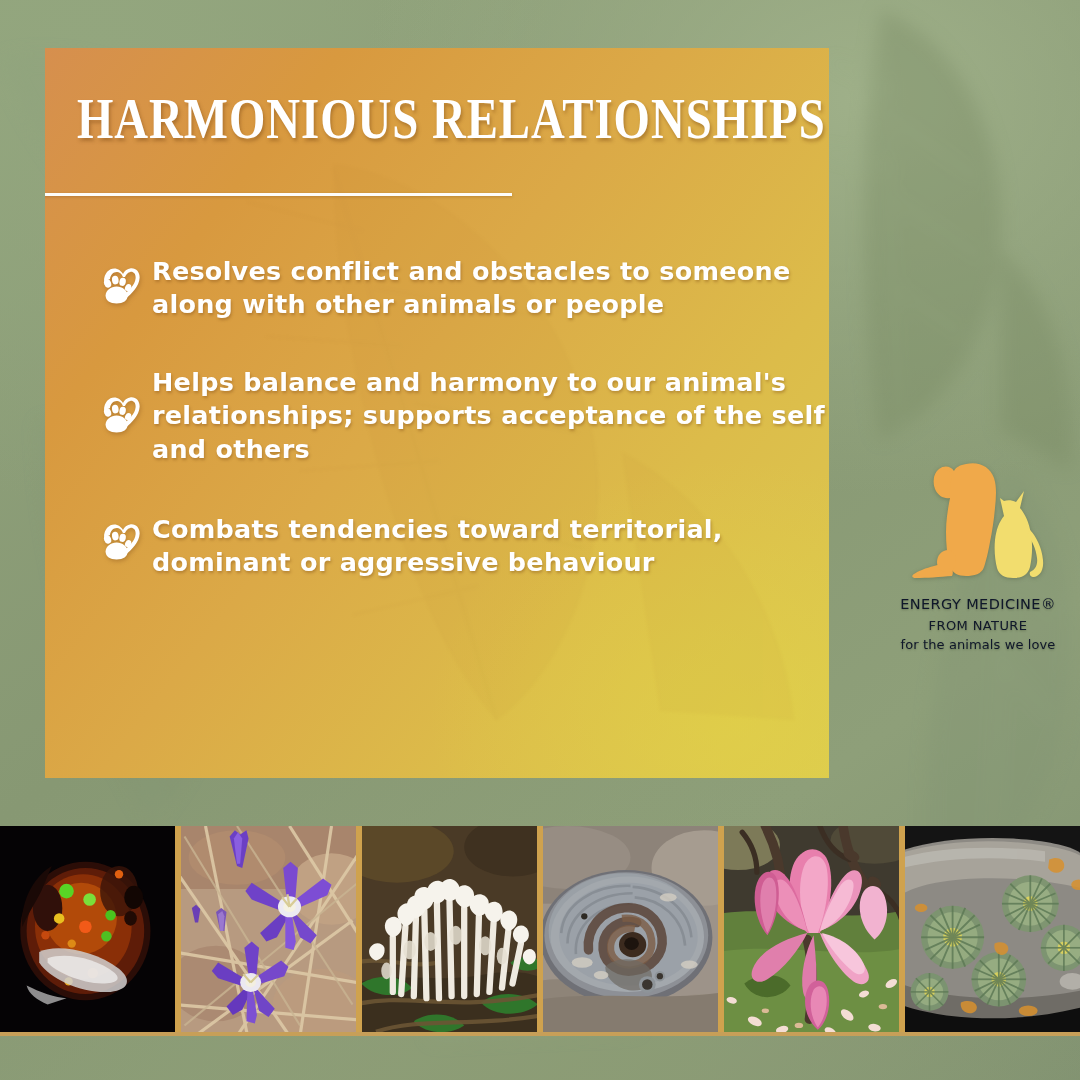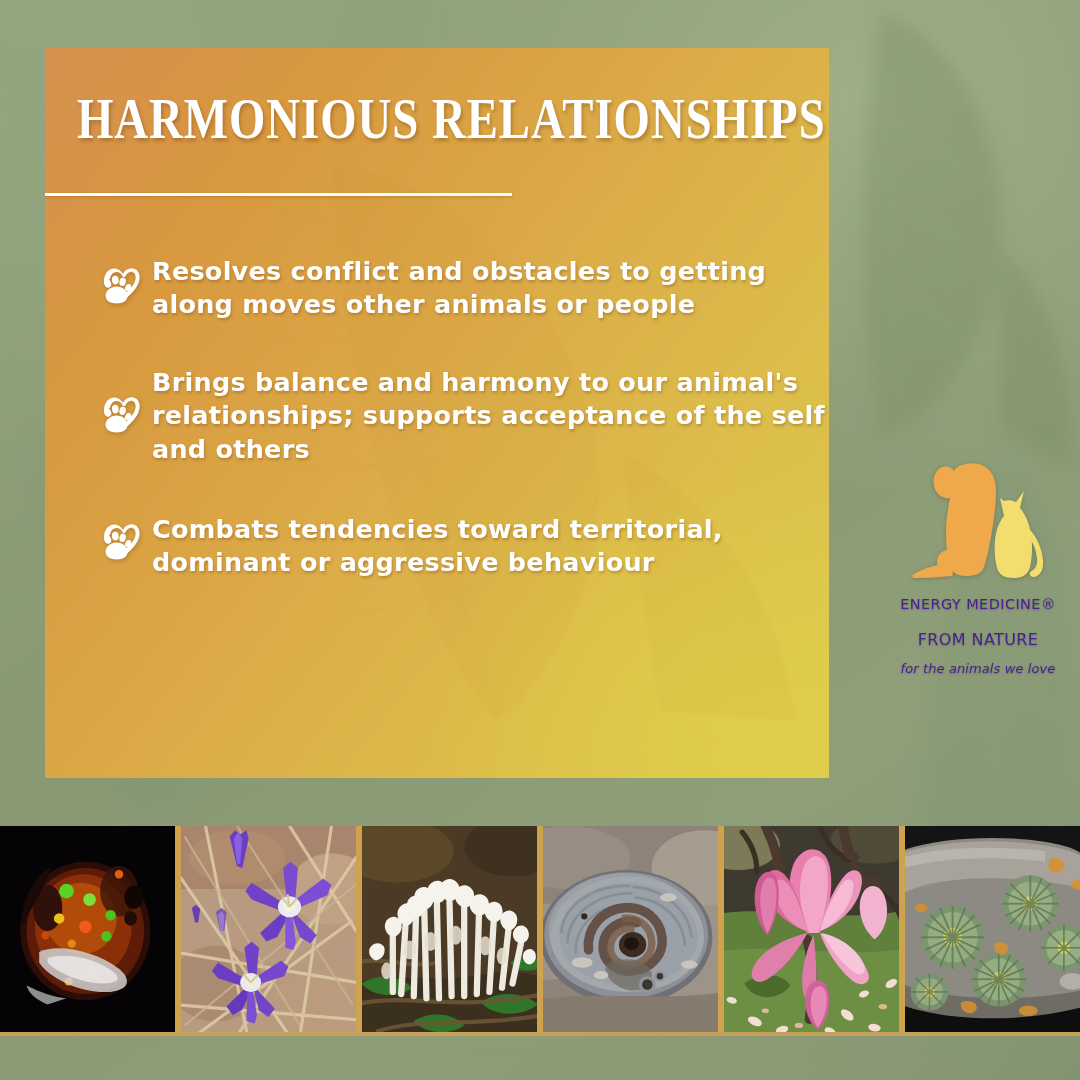--- a/index.html
+++ b/index.html
@@ -67,26 +67,26 @@
   .bullet.b1 .bicon { padding-top:12px; }
   .bullet.b2 .bicon { padding-top:30px; }
   .bullet.b3 .bicon { padding-top:10px; }
   .bullet.b4 .bicon { padding-top:10px; }
 
   
   #logo { position:absolute; left:893px; top:458px; width:170px; text-align:center; }
   #logo svg { display:block; margin:0 auto;
     filter:drop-shadow(0 1px 2px rgba(60,70,45,.35)); }
   .logoline {
-    color:#4c1d95; font-family:"DejaVu Sans", sans-serif;
+    color:#0f172a; font-family:"DejaVu Sans", sans-serif;
     text-shadow:0 1px 2px rgba(55,65,40,.40);
   }
   #logo-l1 { font-size:14.5px; letter-spacing:.4px; margin-top:8px; }
-  #logo-l2 { font-size:16px; letter-spacing:.4px; margin-top:18px; }
-  #logo-l3 { font-size:13px; letter-spacing:.1px; margin-top:12px;font-style:italic; }
+  #logo-l2 { font-size:13px; letter-spacing:.4px; margin-top:6px; }
+  #logo-l3 { font-size:13px; letter-spacing:.1px; margin-top:4px; }
 
   
   #strip {
     position:absolute; left:0; top:826px; width:1080px; height:210px;
     background:#cfa24e;
     display:flex; gap:6px;
   }
   .tile { flex:1 1 0; position:relative; overflow:hidden; }
   .tile svg { width:100%; height:100%; display:block; }
   #strip-bottom {
@@ -157,35 +157,35 @@
       <span class="bicon">
         <svg width="44" height="42" viewBox="0 0 44 42">
           <path d="M6 16 C6 7 13 2 19 4 C23 5.4 25 9 25 9 C25 9 27 4.2 32 3.4 C38 2.4 42 7 41.6 13 C41.1 21 34 28.5 27.5 34 C26.6 33 25.6 31.9 24.7 30.8 C30.6 25.6 37.3 19.4 37.6 13.2 C37.9 8.9 35.4 6.3 32.2 6.9 C29.2 7.5 27.6 10.6 27 12.1 L25 12.1 C24.4 10.4 22.6 7.4 19.4 7 C15.6 6.6 12.5 9.5 12 14 Z" fill="#ffffff"></path>
           <ellipse cx="9.6" cy="18.4" rx="3.5" ry="4.4" fill="#fff" transform="rotate(-20 9.6 18.4)"></ellipse>
           <ellipse cx="17.3" cy="15.1" rx="3.3" ry="4.3" fill="#fff" transform="rotate(-7 17.3 15.1)"></ellipse>
           <ellipse cx="24.6" cy="16.8" rx="3.2" ry="4.1" fill="#fff" transform="rotate(12 24.6 16.8)"></ellipse>
           <ellipse cx="30.1" cy="22.6" rx="2.9" ry="3.7" fill="#fff" transform="rotate(28 30.1 22.6)"></ellipse>
           <path d="M18.6 21.5 C24.4 21.5 29.6 25.6 29.6 30.6 C29.6 35.8 25.2 38.6 18.6 38.6 C12 38.6 7.6 35.8 7.6 30.6 C7.6 25.6 12.8 21.5 18.6 21.5 Z" fill="#ffffff"></path>
         </svg>
       </span>
-      <p class="btext">Resolves conflict and obstacles to getting along moves other animals or people</p>
+      <p class="btext">Resolves conflict and obstacles to someone along with other animals or people</p>
     </div>
 
     <div class="bullet b2">
       <span class="bicon">
         <svg width="44" height="42" viewBox="0 0 44 42">
           <path d="M6 16 C6 7 13 2 19 4 C23 5.4 25 9 25 9 C25 9 27 4.2 32 3.4 C38 2.4 42 7 41.6 13 C41.1 21 34 28.5 27.5 34 C26.6 33 25.6 31.9 24.7 30.8 C30.6 25.6 37.3 19.4 37.6 13.2 C37.9 8.9 35.4 6.3 32.2 6.9 C29.2 7.5 27.6 10.6 27 12.1 L25 12.1 C24.4 10.4 22.6 7.4 19.4 7 C15.6 6.6 12.5 9.5 12 14 Z" fill="#ffffff"></path>
           <ellipse cx="9.6" cy="18.4" rx="3.5" ry="4.4" fill="#fff" transform="rotate(-20 9.6 18.4)"></ellipse>
           <ellipse cx="17.3" cy="15.1" rx="3.3" ry="4.3" fill="#fff" transform="rotate(-7 17.3 15.1)"></ellipse>
           <ellipse cx="24.6" cy="16.8" rx="3.2" ry="4.1" fill="#fff" transform="rotate(12 24.6 16.8)"></ellipse>
           <ellipse cx="30.1" cy="22.6" rx="2.9" ry="3.7" fill="#fff" transform="rotate(28 30.1 22.6)"></ellipse>
           <path d="M18.6 21.5 C24.4 21.5 29.6 25.6 29.6 30.6 C29.6 35.8 25.2 38.6 18.6 38.6 C12 38.6 7.6 35.8 7.6 30.6 C7.6 25.6 12.8 21.5 18.6 21.5 Z" fill="#ffffff"></path>
         </svg>
       </span>
-      <p class="btext">Brings balance and harmony to our animal's relationships; supports acceptance of the self and others</p>
+      <p class="btext">Helps balance and harmony to our animal's relationships; supports acceptance of the self and others</p>
     </div>
 
 
     <div class="bullet b4">
       <span class="bicon">
         <svg width="44" height="42" viewBox="0 0 44 42">
           <path d="M6 16 C6 7 13 2 19 4 C23 5.4 25 9 25 9 C25 9 27 4.2 32 3.4 C38 2.4 42 7 41.6 13 C41.1 21 34 28.5 27.5 34 C26.6 33 25.6 31.9 24.7 30.8 C30.6 25.6 37.3 19.4 37.6 13.2 C37.9 8.9 35.4 6.3 32.2 6.9 C29.2 7.5 27.6 10.6 27 12.1 L25 12.1 C24.4 10.4 22.6 7.4 19.4 7 C15.6 6.6 12.5 9.5 12 14 Z" fill="#ffffff"></path>
           <ellipse cx="9.6" cy="18.4" rx="3.5" ry="4.4" fill="#fff" transform="rotate(-20 9.6 18.4)"></ellipse>
           <ellipse cx="17.3" cy="15.1" rx="3.3" ry="4.3" fill="#fff" transform="rotate(-7 17.3 15.1)"></ellipse>
           <ellipse cx="24.6" cy="16.8" rx="3.2" ry="4.1" fill="#fff" transform="rotate(12 24.6 16.8)"></ellipse>

